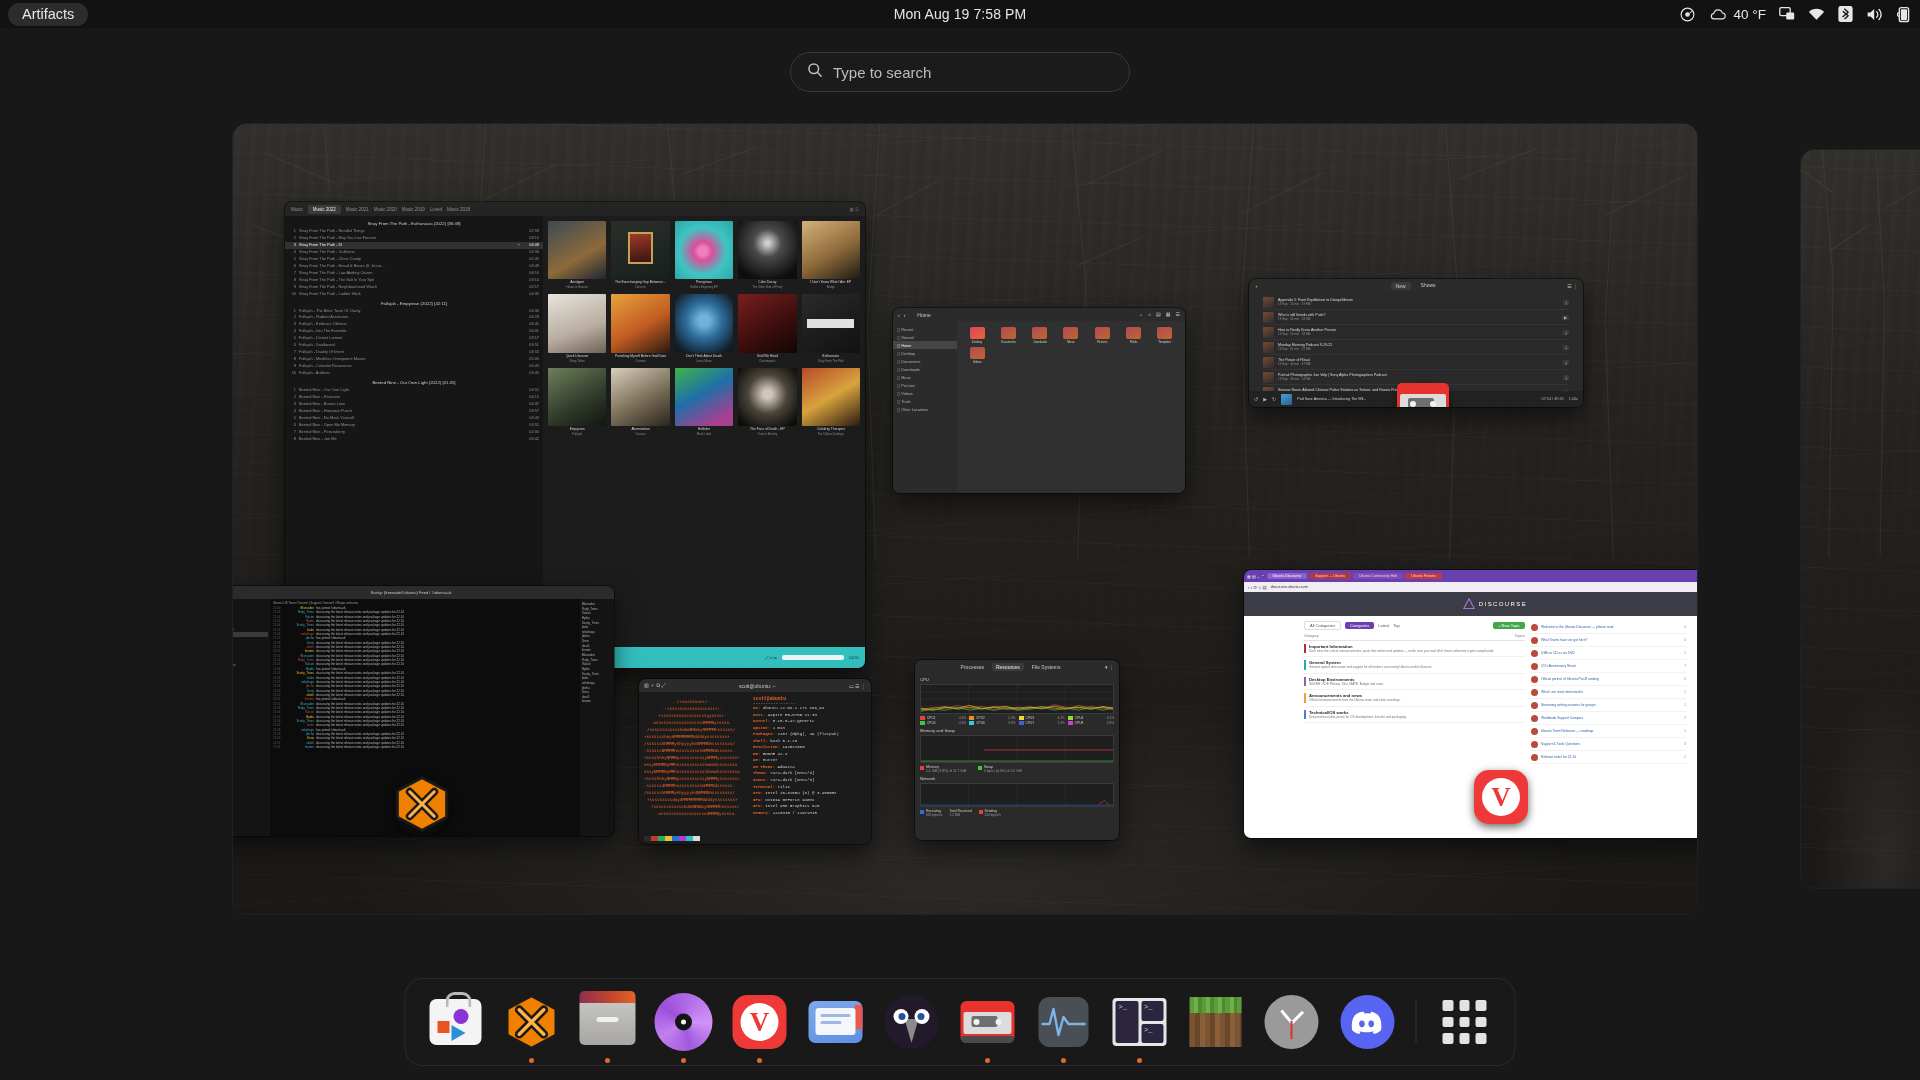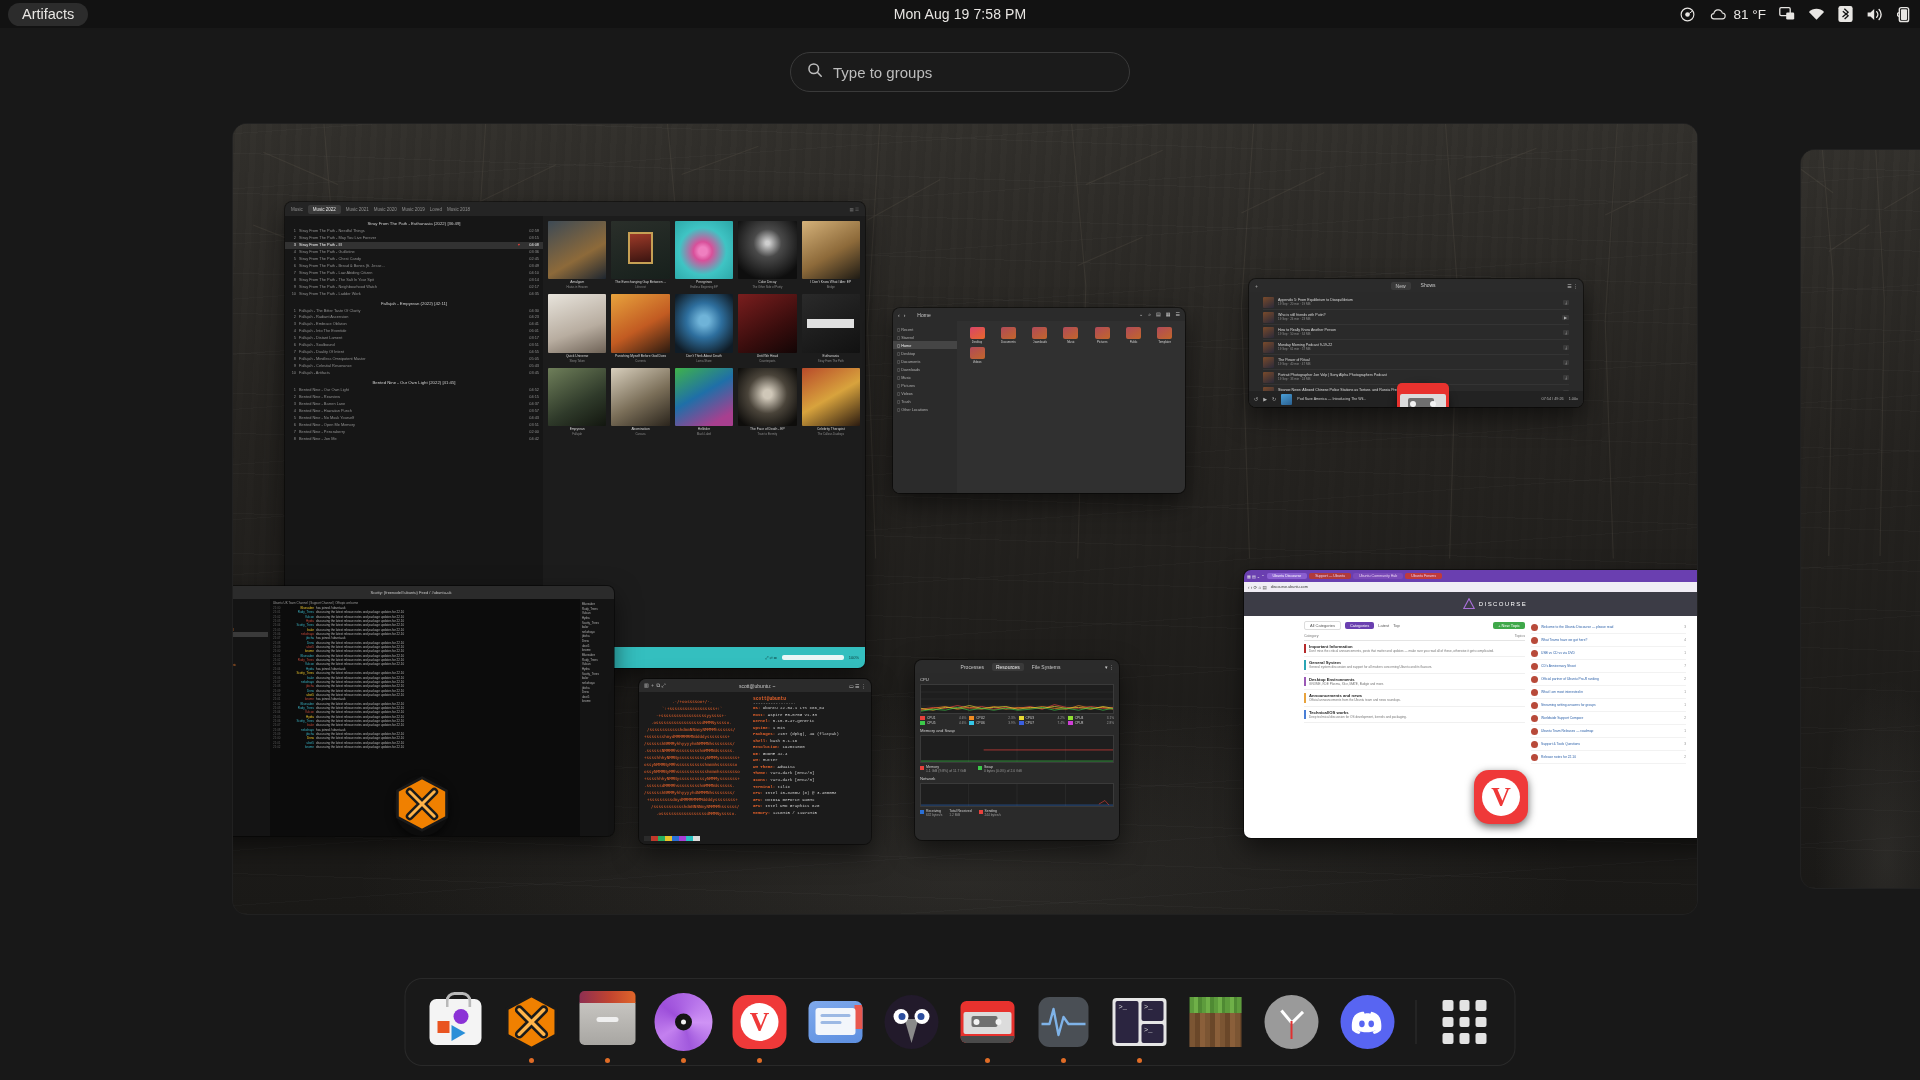--- a/index.html
+++ b/index.html
@@ -147,21 +147,21 @@
             <circle cx="12" cy="12" r="3.2" fill="#e8e6e3" stroke="none"></circle>
           <path d="M14.5 10.5 L19 7" stroke-width="1.4"></path>
         </svg>
       </span>
       <span id="weather">
         <span class="ic">
           <svg width="19" height="15" viewBox="0 0 26 18" fill="none" stroke="#e8e6e3" stroke-width="1.5" stroke-linejoin="round">
             <path d="M7 15h11a4 4 0 0 0 .3-8A6 6 0 0 0 6.6 7.8 3.6 3.6 0 0 0 7 15z"></path>
           </svg>
         </span>
-        <span>81 °F</span>
+        <span>40 °F</span>
       </span>
       <span class="ic">
         <svg width="16" height="16" viewBox="0 0 20 20" fill="#e8e6e3">
           <rect x="1" y="2" width="13" height="10" rx="1.6" fill="none" stroke="#e8e6e3" stroke-width="1.6"></rect>
           <rect x="9" y="8" width="10" height="9" rx="1.6"></rect>
         </svg>
       </span>
       <span class="ic">
         <svg width="17" height="14" viewBox="0 0 22 16" fill="#e8e6e3">
           <path d="M11 15.6 1.2 5.4a13.6 13.6 0 0 1 19.6 0z"></path>
@@ -191,21 +191,21 @@
     </div>
   </div>
 
   <div id="search">
     <span>
       <svg width="16" height="16" viewBox="0 0 18 18" fill="none" stroke="#bdbdbd" stroke-width="1.7">
         <circle cx="7.6" cy="7.6" r="5.4"></circle>
           <path d="M11.6 11.6 16 16" stroke-linecap="round"></path>
       </svg>
     </span>
-    <span class="ph">Type to groups</span>
+    <span class="ph">Type to search</span>
   </div>
 
   <div id="ws-strip">
 
     <div class="ws ws-next">
       <div class="wall"></div>
       <svg class="branches" viewBox="0 0 170 380" preserveAspectRatio="none">
         <g stroke="#6b6458" stroke-width="1" fill="none" opacity=".45">
           <path d="M20 0 L30 120 L26 380"></path>
             <path d="M70 0 L78 140 L74 380"></path>

